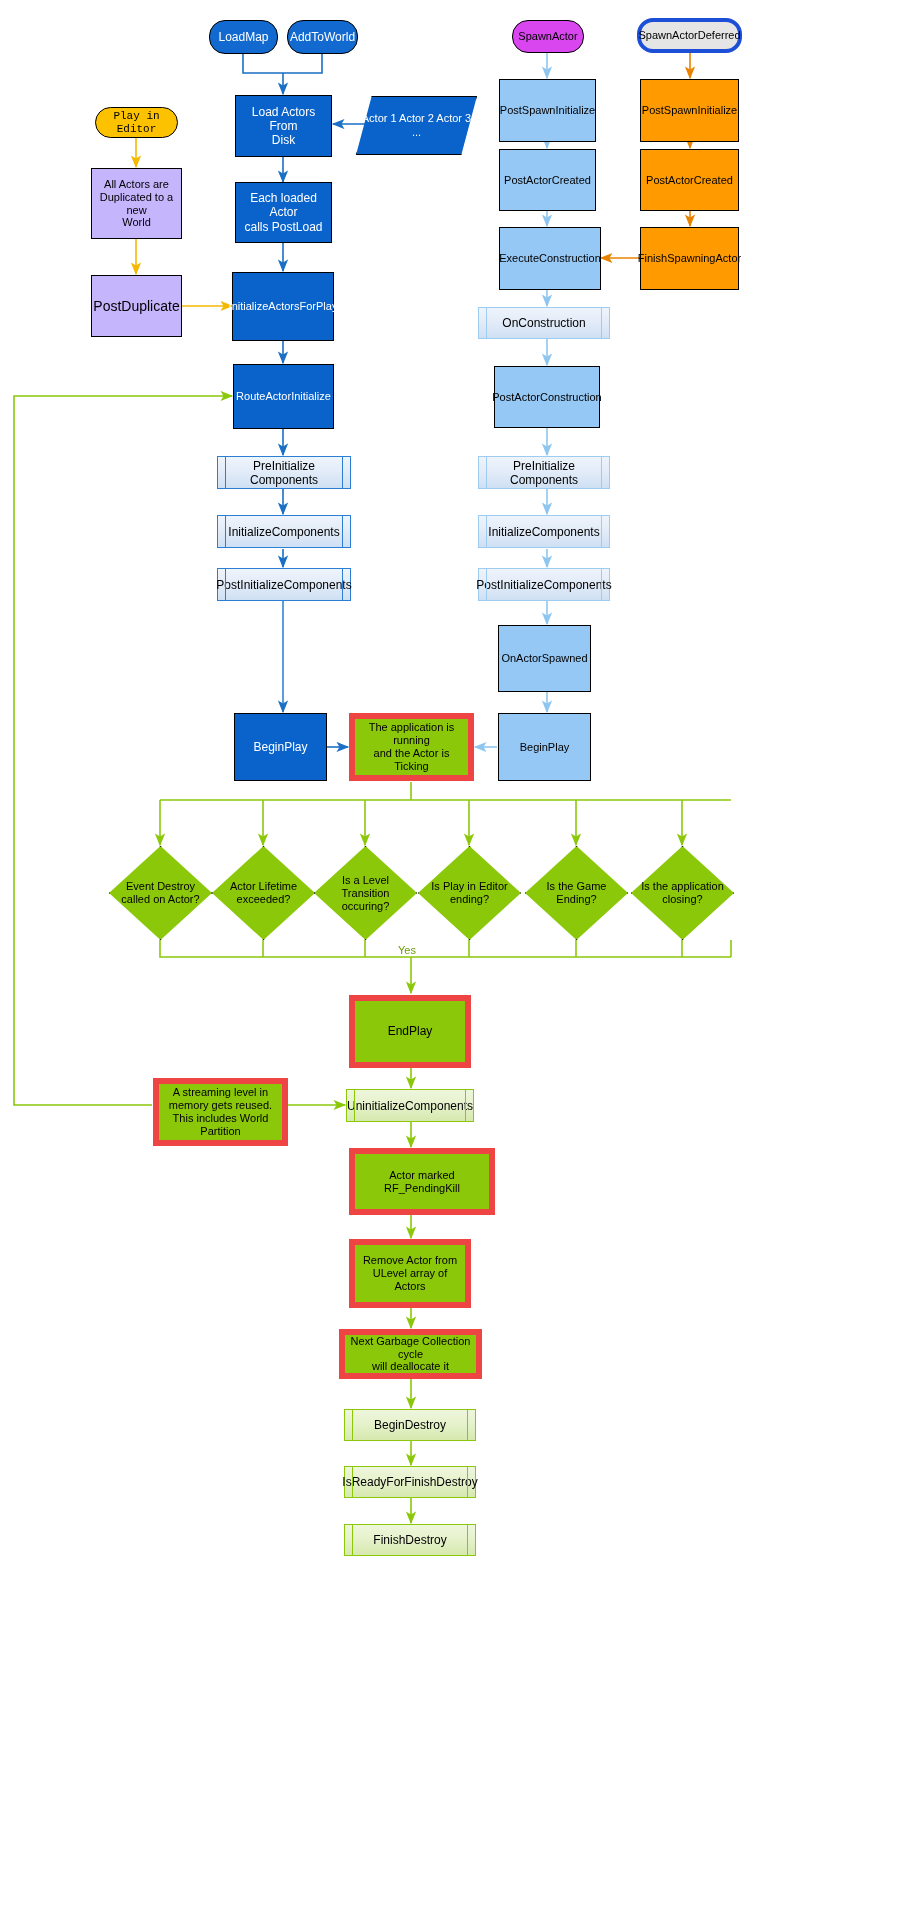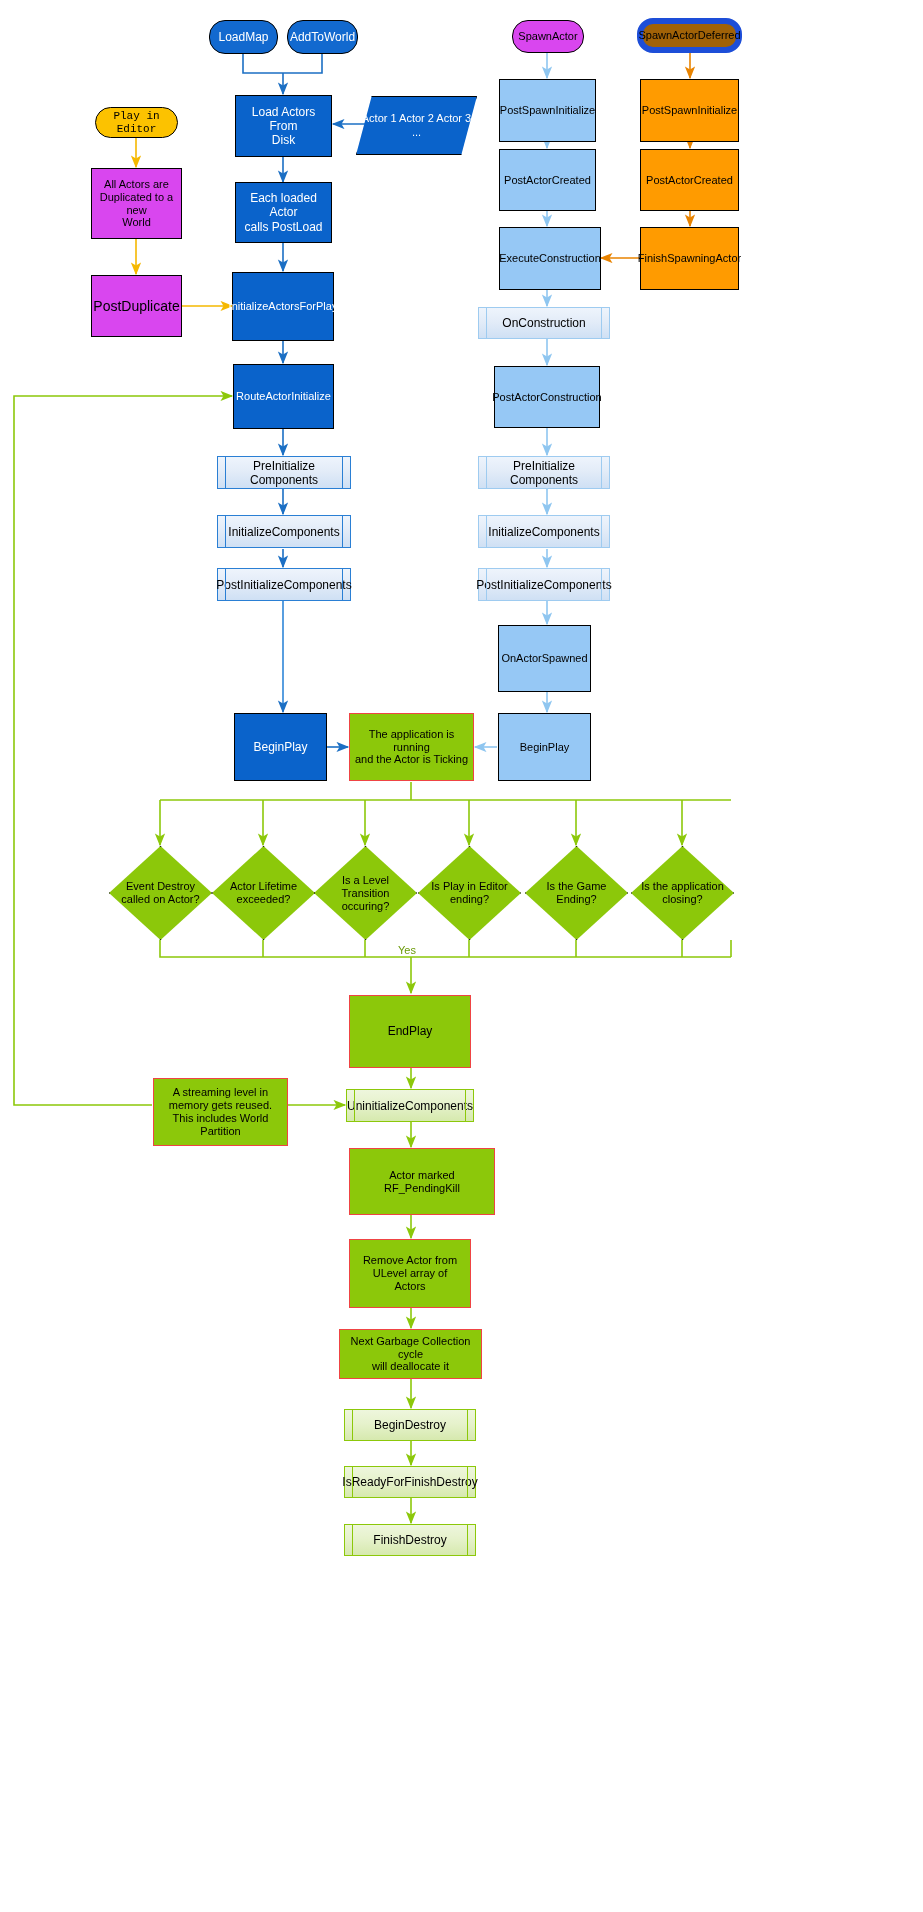--- a/index.html
+++ b/index.html
@@ -59,53 +59,53 @@
     font-family: Liberation Mono, monospace;
   }
   .n-terminator-lblue {
     background: #d946ef;
     border: 1px solid #000000;
     border-radius: 16px;
     color: #000000;
     font-size: 12px;
   }
   .n-terminator-orange {
-    background: #a16207;
-    border: 6px solid #1d4ed8;
+    background: #e5e5e5;
+    border: 4px solid #1d4ed8;
     border-radius: 16px;
     color: #000000;
     font-size: 12px;
   }
   .n-proc-blue {
     background: #0a63cb;
     border: 1px solid #000000;
     color: #ffffff;
     font-size: 12px;
   }
   .n-proc-yellow {
-    background: #d946ef;
+    background: #c4b5fd;
     border: 1px solid #000000;
     color: #000000;
     font-size: 12px;
   }
   .n-proc-lblue {
     background: #96c8f5;
     border: 1px solid #000000;
     color: #000000;
     font-size: 12px;
   }
   .n-proc-orange {
     background: #ff9b00;
     border: 1px solid #000000;
     color: #000000;
     font-size: 12px;
   }
   .n-proc-green {
     background: #8cc80a;
-    border: 1px solid #ef4444;
+    border: 6px solid #ef4444;
     color: #000000;
     font-size: 12px;
   }
 
   
   .n-predef {
     font-size: 12px;
     color: #000000;
     background: linear-gradient(to bottom, #eef4fc 0%, #e3ecf8 45%, #cfe0f4 100%);
     border: 1px solid #2a7fd4;

